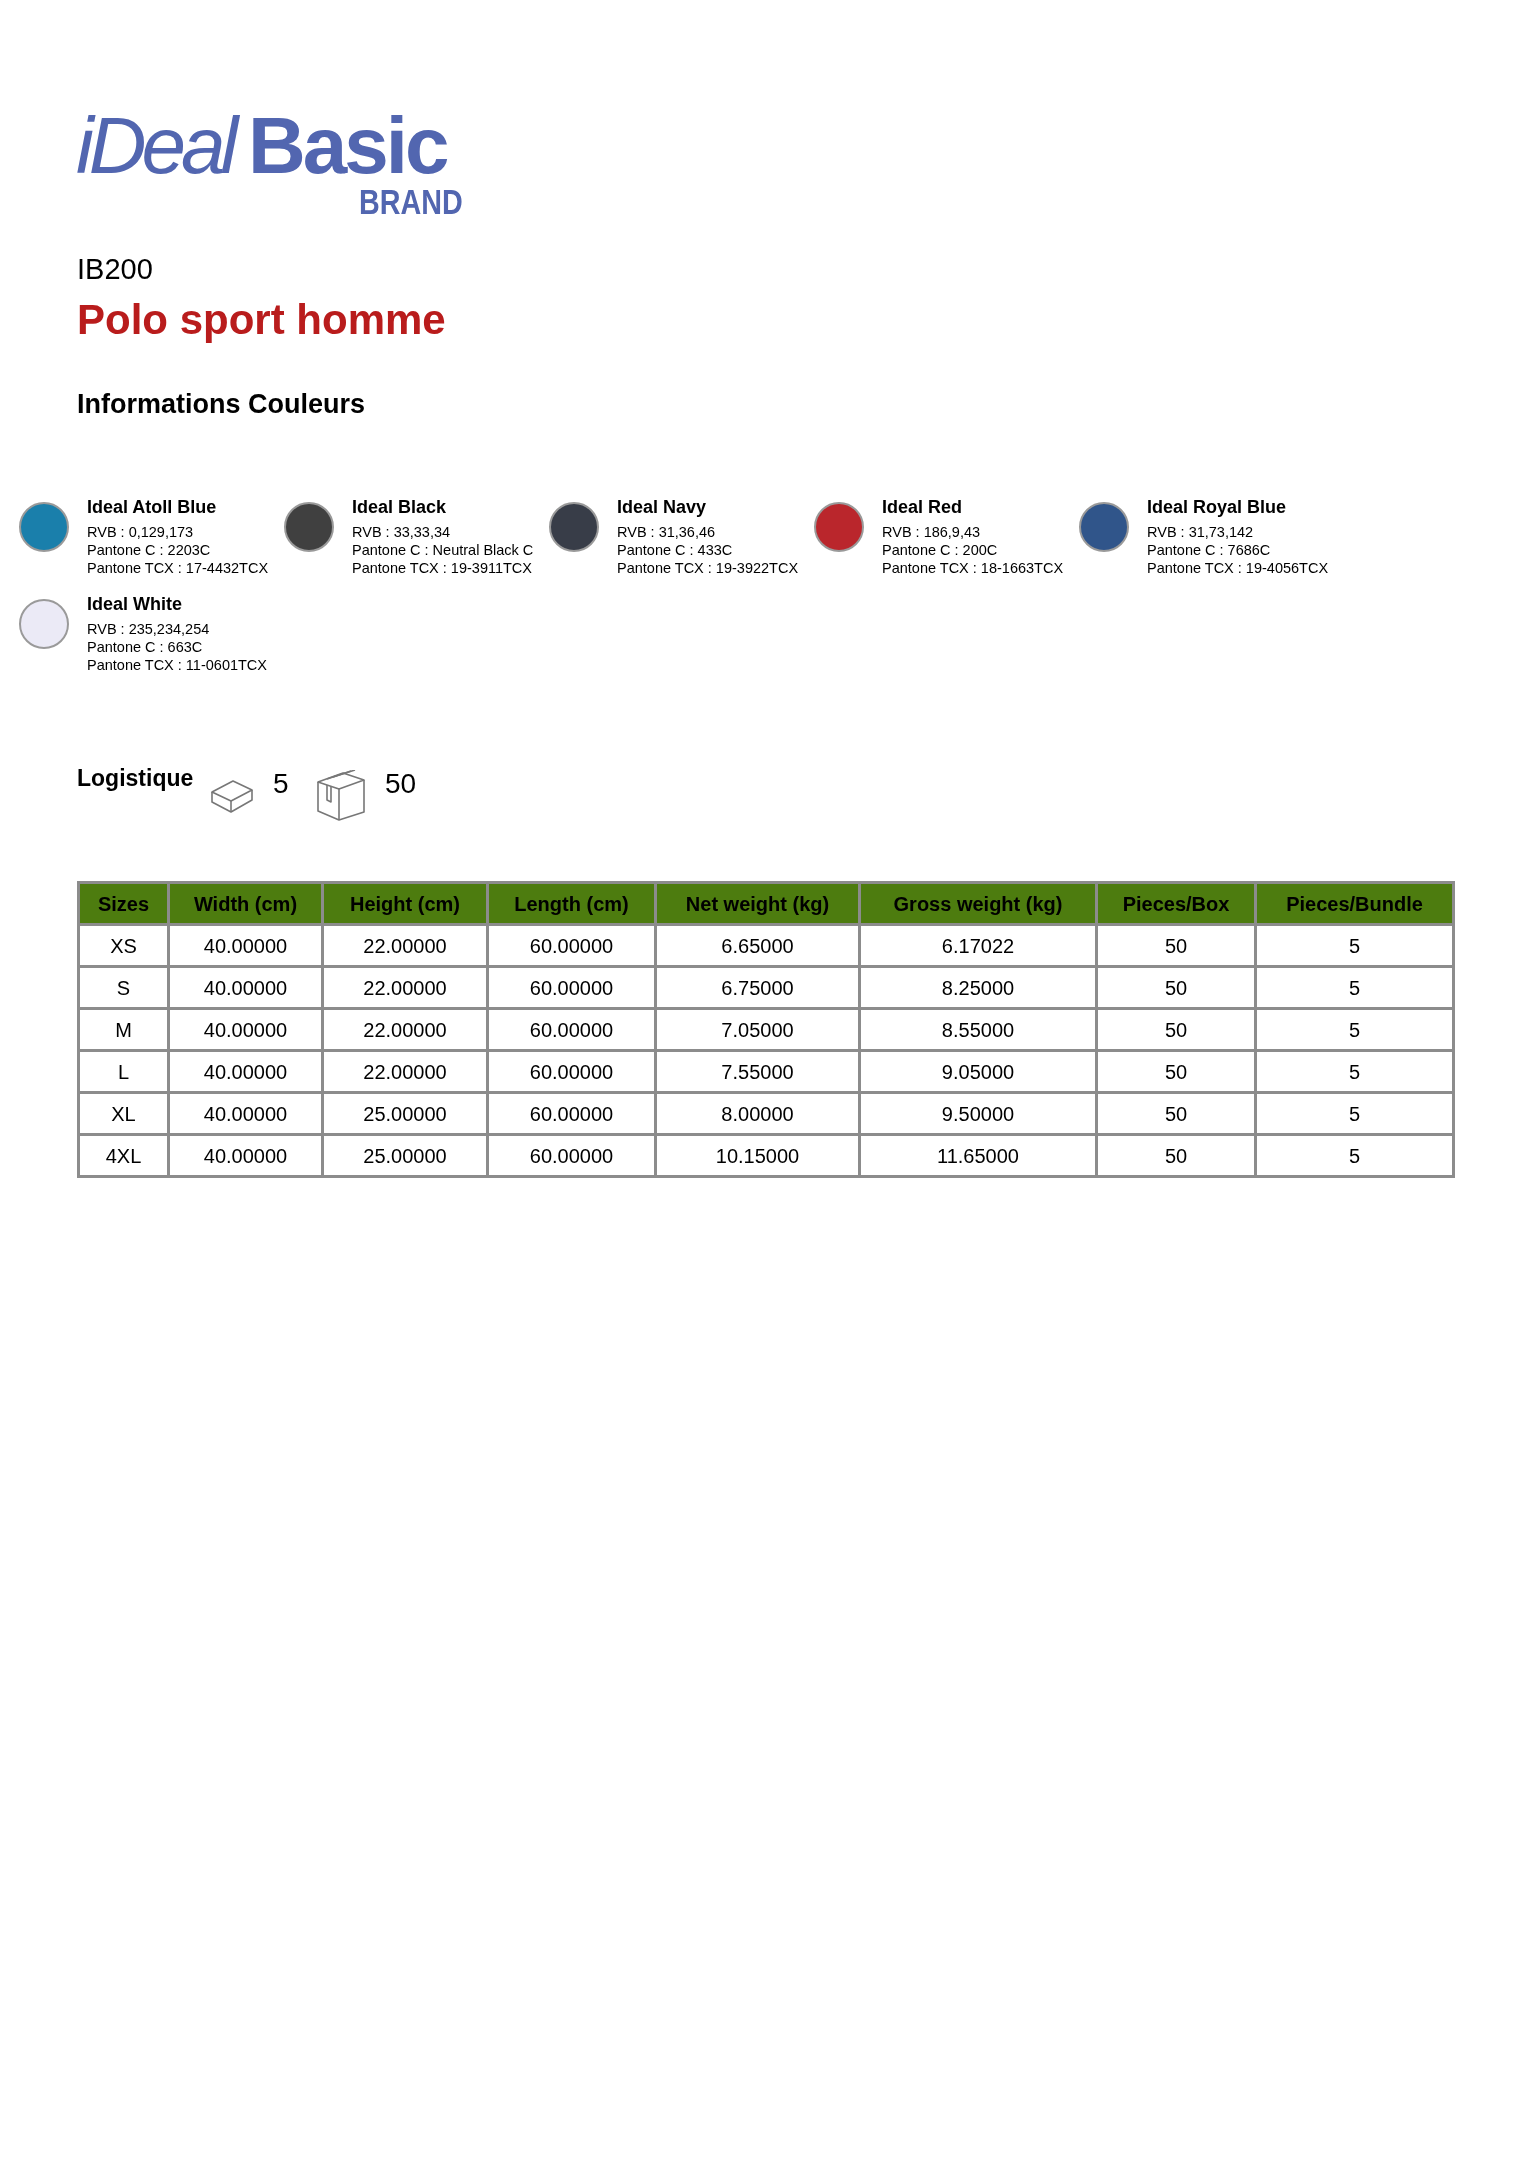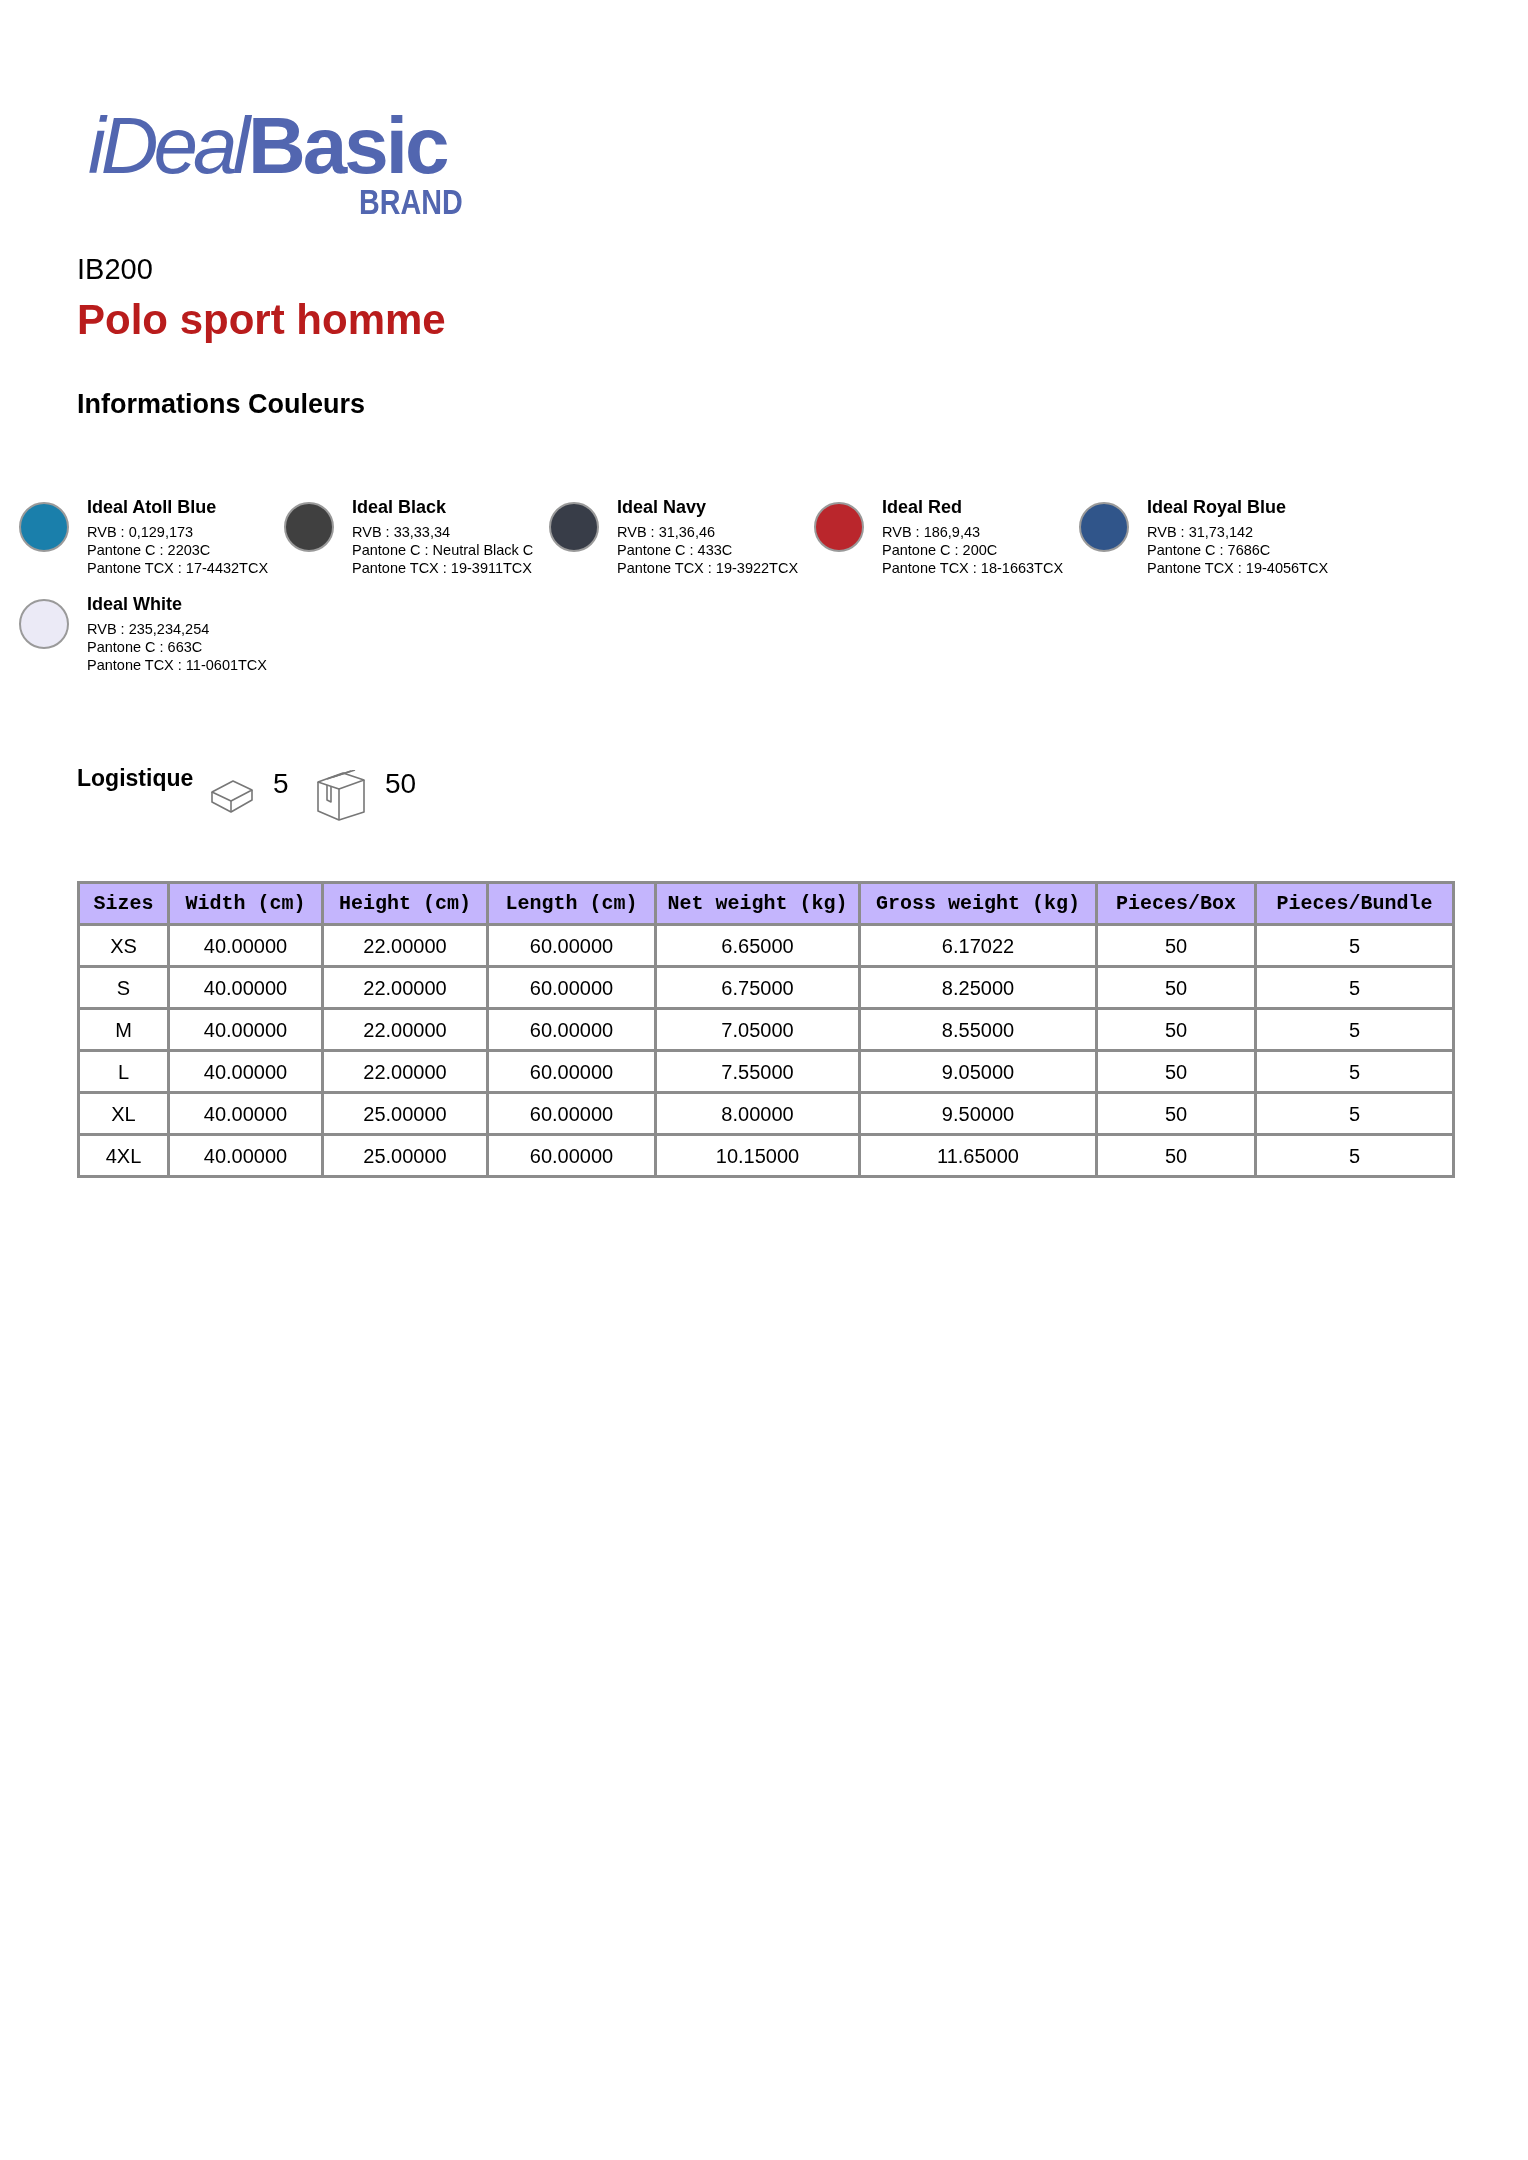--- a/index.html
+++ b/index.html
@@ -18,21 +18,21 @@
     .logo {
       position: absolute;
       left: 76px;
       top: 106px;
       width: 400px;
       height: 120px;
       color: #5266B0;
     }
     .logo-ideal {
       position: absolute;
-      left: 12px;
+      left: 0;
       top: 0;
       font-family: "Liberation Sans", sans-serif;
       font-style: italic;
       font-weight: 400;
       font-size: 80px;
       letter-spacing: -5px;
       line-height: 80px;
       text-align: right;
     }
     .logo-basic {
@@ -138,23 +138,22 @@
     table.logistics-table th,
     table.logistics-table td {
       border: 3px solid #8c8c8c;
       text-align: center;
       height: 39px;
       padding: 0;
       font-size: 20px;
       line-height: 20px;
     }
     table.logistics-table th {
-      background: #c4b5fd;
-      font-weight: 700;
-      font-family: Liberation Mono, monospace;
+      background: #4d7c0f;
+      font-weight: 700;
     }
   </style>
 </head>
 <body>
 
 <div class="logo">
   <span class="logo-ideal">iDeal</span>
   <span class="logo-basic">Basic</span>
   <span class="logo-brand">BRAND</span>
 </div>

